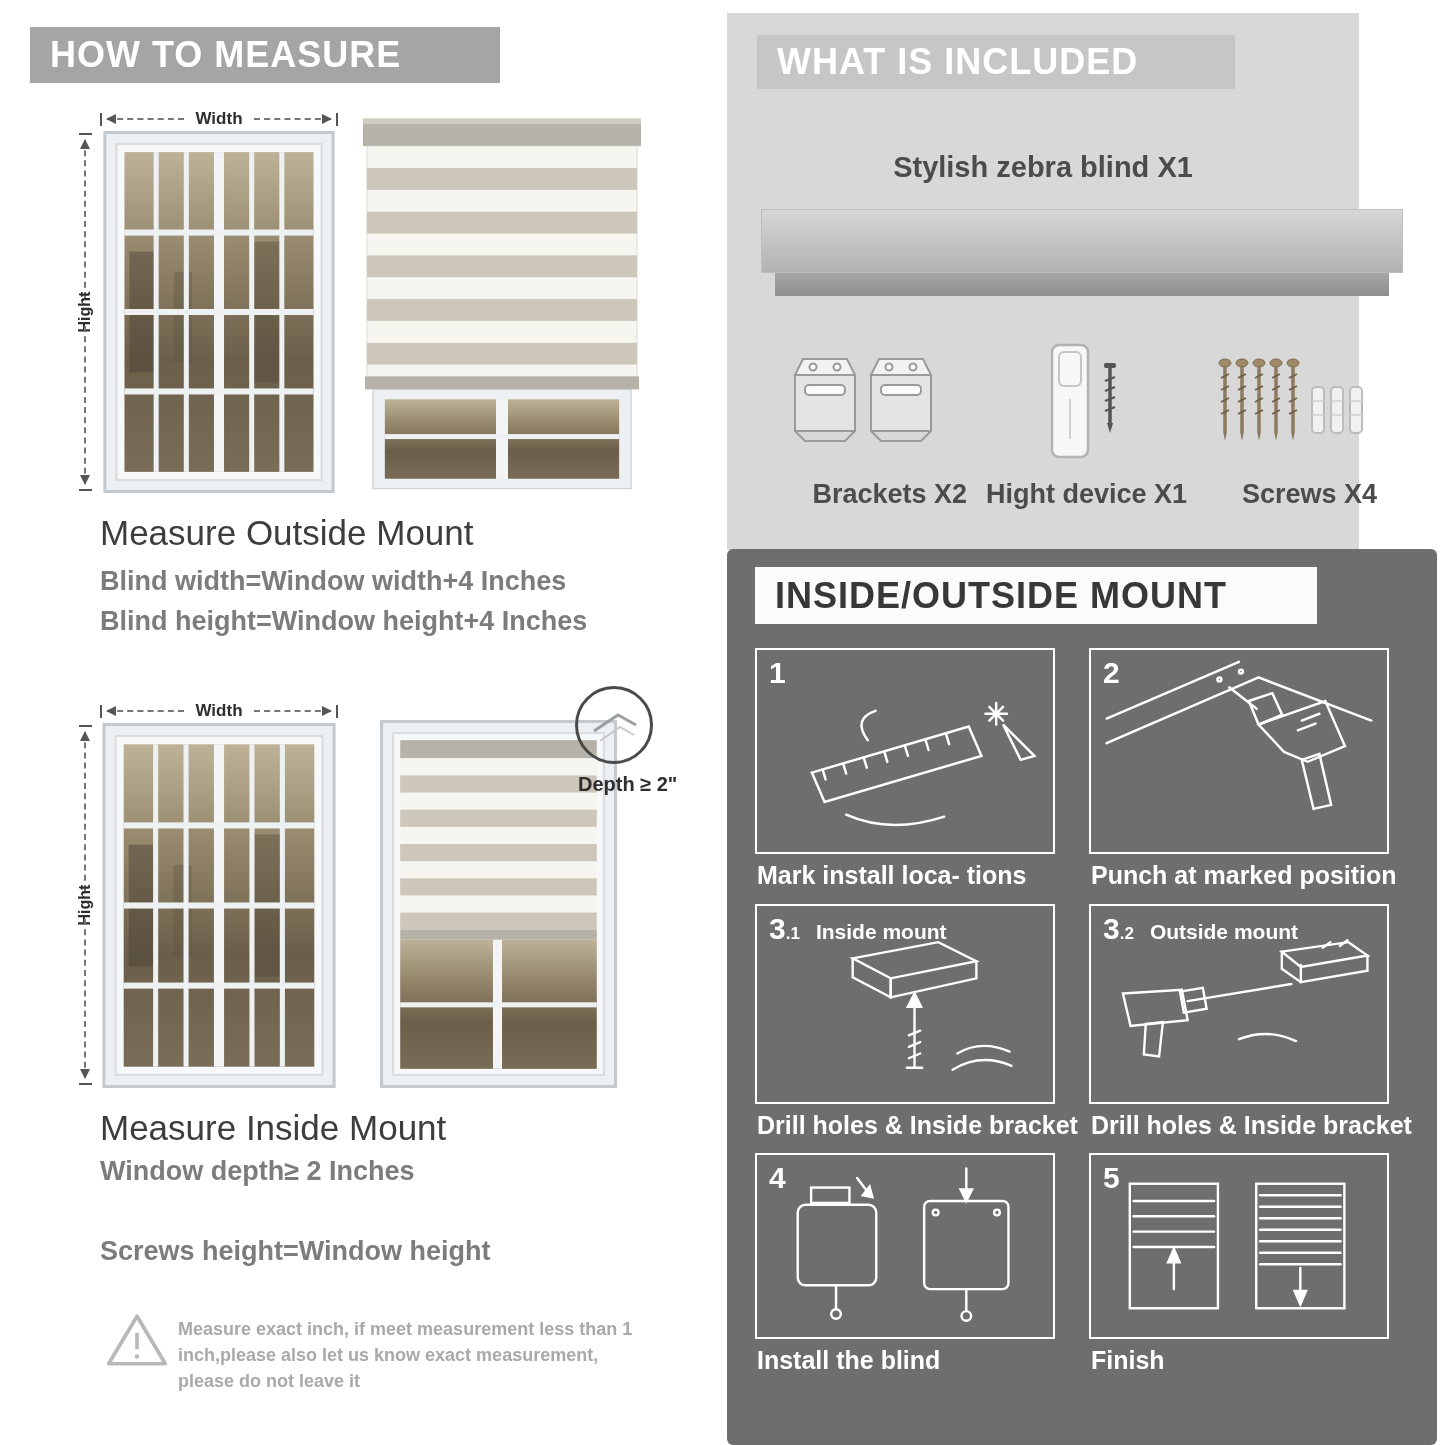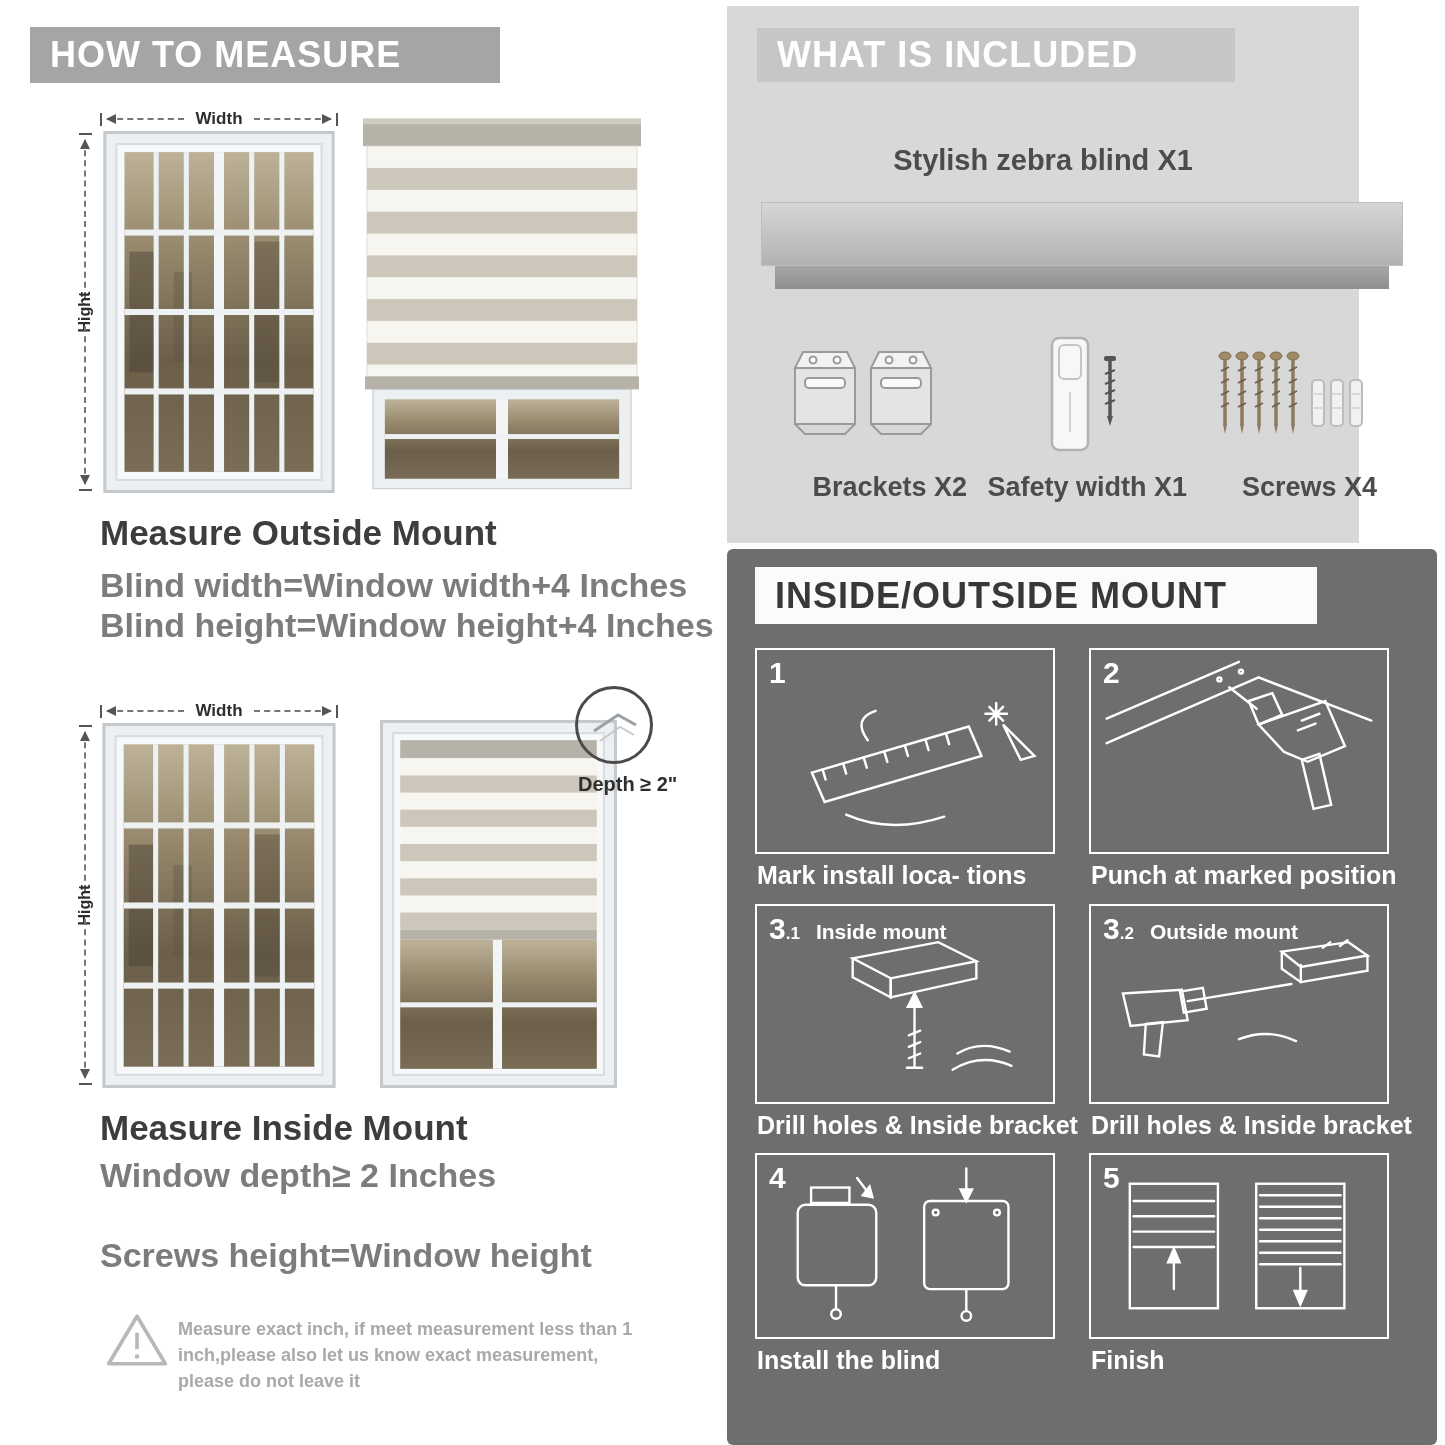--- a/index.html
+++ b/index.html
@@ -7,22 +7,22 @@
   body { font-family:"Liberation Sans", sans-serif; }
   .page { position:relative; width:1445px; height:1445px; background:#fff; overflow:hidden; }
   .abs { position:absolute; }
 
   .banner { color:#fff; font-weight:bold; font-size:36px; letter-spacing:1px;
             display:flex; align-items:center; padding-left:20px; }
   .banner.gray1 { background:#a5a5a5; }
   .banner.gray2 { background:#c6c6c6; }
   .banner.white { background:#fbfbfb; color:#383838; }
 
-  .sec-title { font-size:35px; font-weight:bold; color:#3d3d3d; white-space:nowrap; }
-  .formula  { font-size:34px; font-weight:bold; color:#7c7c7c; white-space:nowrap; }
+  .sec-title { font-size:35px; font-weight:normal; color:#3d3d3d; white-space:nowrap; }
+  .formula  { font-size:27px; font-weight:bold; color:#7c7c7c; white-space:nowrap; }
 
   
   .harrow { display:flex; align-items:center; gap:5px; }
   .harrow .tick { width:2px; height:13px; background:#555; }
   .harrow .seg  { flex:1; height:0; border-top:2px dashed #767676; position:relative; }
   .harrow .seg.l::before { content:""; position:absolute; left:-1px; top:-6px;
       border-top:5px solid transparent; border-bottom:5px solid transparent; border-right:10px solid #555; }
   .harrow .seg.r::after { content:""; position:absolute; right:-1px; top:-6px;
       border-top:5px solid transparent; border-bottom:5px solid transparent; border-left:10px solid #555; }
   .harrow .lbl { font-size:17px; font-weight:bold; color:#2e2e2e; padding:0 6px; }
@@ -184,21 +184,21 @@
   <div class="formula abs" style="left:100px;top:1156px">Window depth≥ 2 Inches</div>
   <div class="formula abs" style="left:100px;top:1236px">Screws height=Window height</div>
 
   <svg class="abs" style="left:105px;top:1310px" width="64" height="60" viewBox="0 0 70 64">
     <path d="M35,6 L66,58 L4,58 Z" fill="none" stroke="#b8b8b8" stroke-width="4" stroke-linejoin="round"></path>
     <line x1="35" y1="24" x2="35" y2="42" stroke="#b8b8b8" stroke-width="4"></line>
     <circle cx="35" cy="50" r="2.5" fill="#b8b8b8"></circle>
   </svg>
   <div class="note-text abs" style="left:178px;top:1316px;width:455px">Measure exact inch, if meet measurement less than 1 inch,please also let us know exact measurement, please do not leave it</div>
 
-  <div class="panel-light abs" style="left:727px;top:6px;width:632px;height:537px">
+  <div class="panel-light abs" style="left:727px;top:13px;width:632px;height:537px">
     <div class="banner gray2 abs" style="left:30px;top:22px;width:478px;height:54px">
       <span>WHAT IS INCLUDED</span>
     </div>
 
     <div class="blind-title abs" style="left:0;top:138px">Stylish zebra blind X1</div>
 
     <div class="headrail" style="left:34px;top:196px;width:642px;height:64px">
       <div class="strip"></div>
     </div>
 
@@ -269,21 +269,21 @@
         <line x1="97" y1="48" x2="109" y2="48"></line>
           <line x1="97" y1="62" x2="109" y2="62"></line>
         <line x1="116" y1="48" x2="128" y2="48"></line>
           <line x1="116" y1="62" x2="128" y2="62"></line>
         <line x1="135" y1="48" x2="147" y2="48"></line>
           <line x1="135" y1="62" x2="147" y2="62"></line>
       </g>
     </svg>
 
     <div class="included-label abs" style="left:35px;top:466px;width:205px">Brackets X2</div>
-    <div class="included-label abs" style="left:245px;top:466px;width:215px">Safety width X1</div>
+    <div class="included-label abs" style="left:245px;top:466px;width:215px">Hight device X1</div>
     <div class="included-label abs" style="left:475px;top:466px;width:175px">Screws X4</div>
   </div>
 
   <div class="panel-dark abs" style="left:727px;top:549px;width:710px;height:896px">
     <div class="banner white abs" style="left:28px;top:18px;width:562px;height:57px">
       <span>INSIDE/OUTSIDE MOUNT</span>
     </div>
 
     <div class="cell" style="left:28px;top:99px;width:300px;height:206px">
       <svg class="step-art" viewBox="0 0 300 206">

